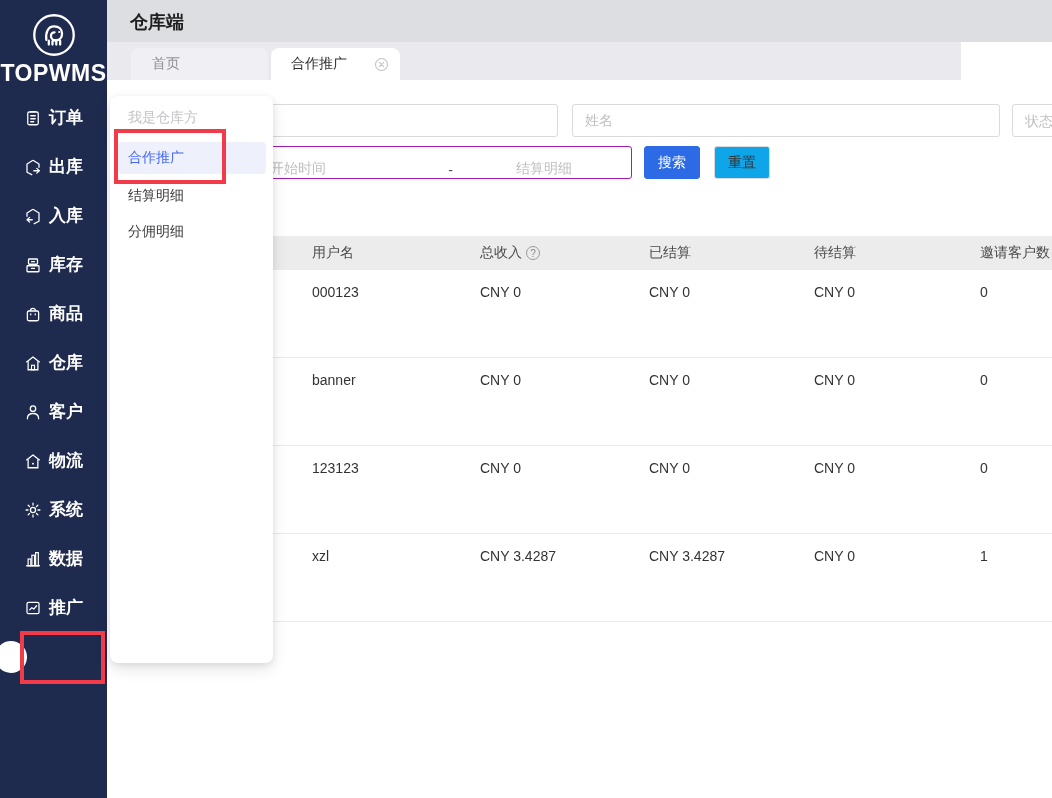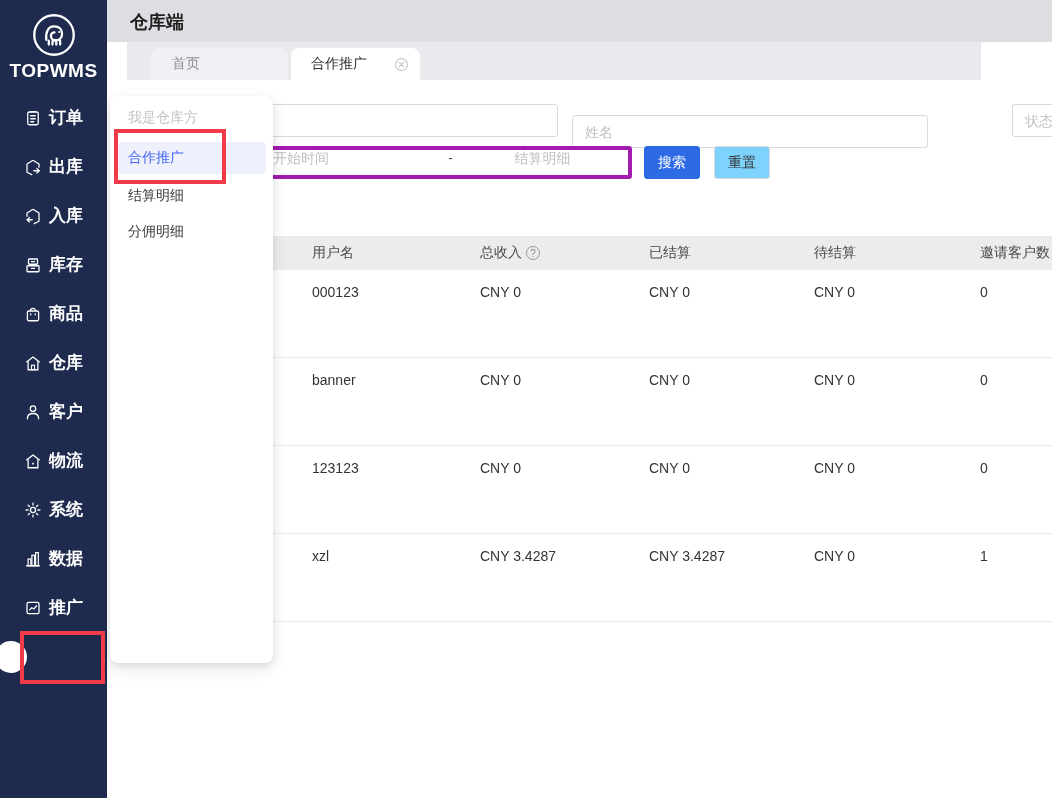--- a/index.html
+++ b/index.html
@@ -4,54 +4,54 @@
 <style>
   * { margin:0; padding:0; box-sizing:border-box; }
   html,body { width:1052px; height:798px; }
   body { font-family:"Liberation Sans","DejaVu Sans",sans-serif; background:#fff; overflow:hidden; }
   #app { position:relative; width:1052px; height:798px; background:#fff; overflow:hidden; }
 
   
   .sidebar { position:absolute; left:0; top:0; width:107px; height:798px; background:#1f2b4e; z-index:5; }
   .logo { position:absolute; top:12px; left:0; width:107px; text-align:center; }
   .logo svg { display:block; margin:0 auto; }
-  .brand { color:#fff; font-size:19px; font-weight:800; letter-spacing:.5px; margin-top:2px; }
+  .brand { color:#fff; font-size:23px; font-weight:800; letter-spacing:.5px; margin-top:2px; }
   .nav { position:absolute; top:93px; left:0; width:107px;text-align:center; }
   .nav-item { height:49px; display:flex; align-items:center; justify-content:center; gap:7px;
               color:#fff; font-size:17px; font-weight:600; cursor:pointer; position:relative; }
   .nav-item svg { flex:0 0 auto; }
 
   .spot-circle { position:absolute; left:-5px; top:641px; width:32px; height:32px; border-radius:50%;
                  background:#fff; z-index:6; }
 
   
   .page-header { position:absolute; left:107px; top:0; width:945px; height:42px; background:#dddee2; }
   .page-title { position:absolute; left:23px; top:10px; font-size:18px; font-weight:700; color:#1f1f1f; }
-  .tabbar { position:absolute; left:107px; top:42px; width:854px; height:38px; background:#e9e9ee;margin-left:20px; }
+  .tabbar { position:absolute; left:107px; top:42px; width:854px; height:38px; background:#e9e9ee; }
   .tab { position:absolute; top:6px; height:32px; border-radius:8px 8px 0 0; display:flex; align-items:center; font-size:14px; }
   .tab-home { left:24px; width:137px; background:#f0f0f4; color:#8f8f94; padding-left:21px; }
   .tab-active { left:164px; width:129px; background:#fff; color:#303033; padding-left:20px; }
   .tab-close { margin-left:auto; margin-right:11px; display:flex; align-items:center; cursor:pointer; }
 
   
   .inp { position:absolute; height:33px; background:#fff; border:1px solid #d9d9de; border-radius:3px;
          font-size:14px; color:#333; padding:0 12px; outline:none; }
   .inp::placeholder { color:#bfbfc4; }
   .inp-hidden-left { left:258px; top:104px; width:300px; }
-  .inp-name { left:572px; top:115px; width:356px; }
+  .inp-name { left:572px; top:104px; width:428px;font-family:Liberation Mono, monospace; }
   .inp-status { left:1012px; top:104px; width:60px; }
   .daterange { position:absolute; left:258px; top:146px; width:374px; height:33px; background:#fff;
-               border:4px solid #a21caf; border-radius:3px; display:flex; align-items:flex-start; font-size:14px; }
+               border:1px solid #a21caf; border-radius:3px; display:flex; align-items:flex-end; font-size:14px; }
   .dr-start { flex:1; color:#bfbfc4; padding-left:11px; }
   .dr-sep { color:#555; padding:0 4px; }
   .dr-end { flex:1; color:#bfbfc4; text-align:center; }
   .btn { position:absolute; top:146px; width:56px; height:33px; border-radius:3px; font-size:14px;
          display:flex; align-items:center; justify-content:center; cursor:pointer; }
   .btn-search { left:644px; background:#2d6ae5; color:#fff; border:1px solid #2d6ae5; }
-  .btn-reset { left:714px; background:#7dd3fc; color:#333; border:1px solid #d9d9de; }
+  .btn-reset { left:714px; background:#0ea5e9; color:#333; border:1px solid #d9d9de; }
 
   
   .table { position:absolute; left:128px; top:236px; width:932px; z-index:1; }
   .thead { position:relative; height:34px; background:#ececec; }
   .th { position:absolute; top:0; height:34px; display:flex; align-items:center; gap:4px;
         font-size:14px; color:#4a4a4a; }
   .trow { position:relative; height:88px; border-bottom:1px solid #ebebeb; }
   .td { position:absolute; top:14px; font-size:14px; color:#333; }
   .c1 { left:184px; } .c2 { left:352px; } .c3 { left:521px; } .c4 { left:686px; } .c5 { left:852px; }
   .help { display:inline-flex; width:14px; height:14px; border:1px solid #9a9a9e; border-radius:50%;

